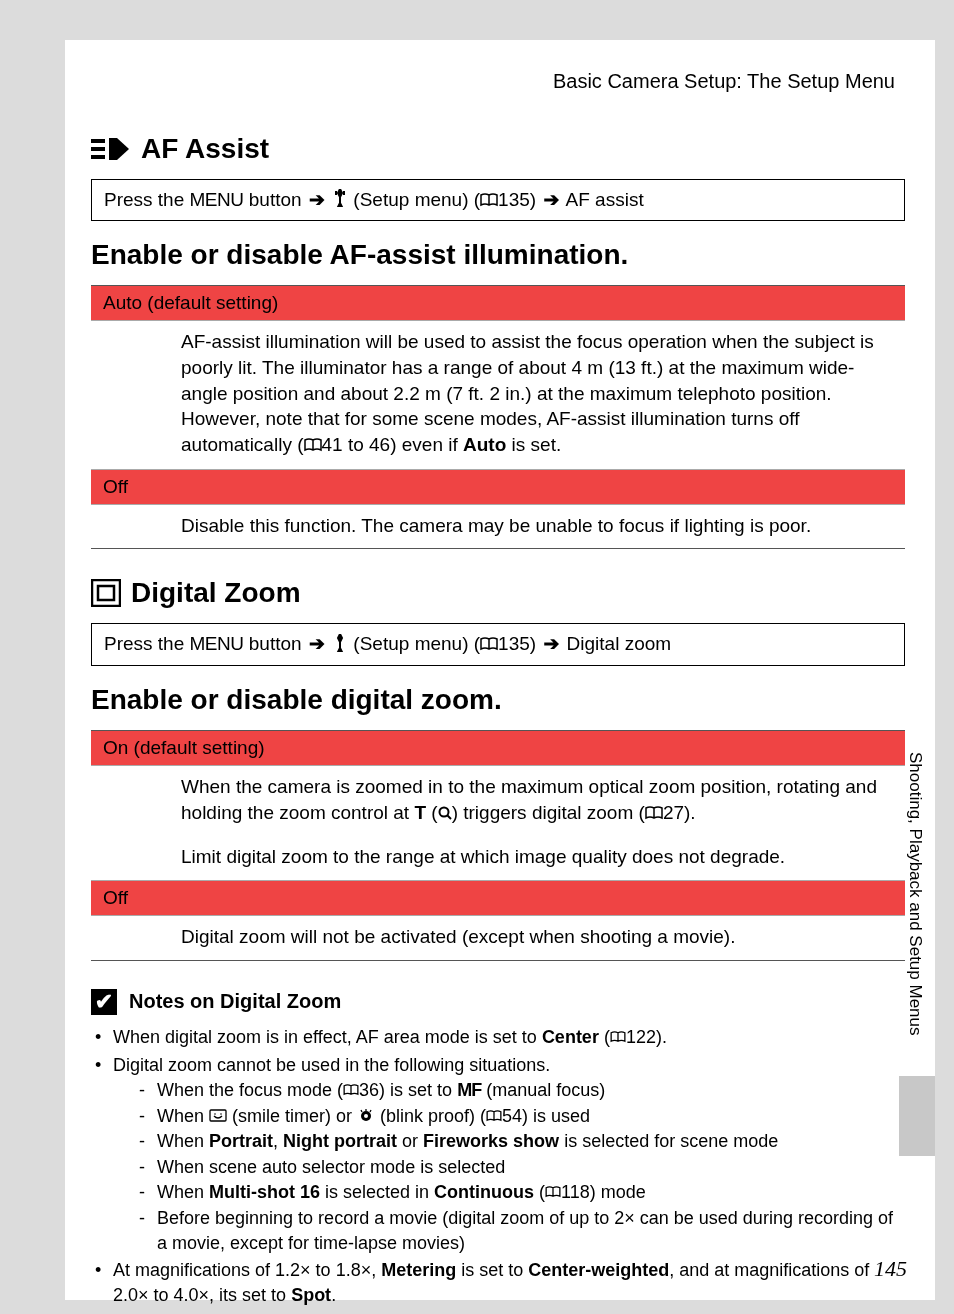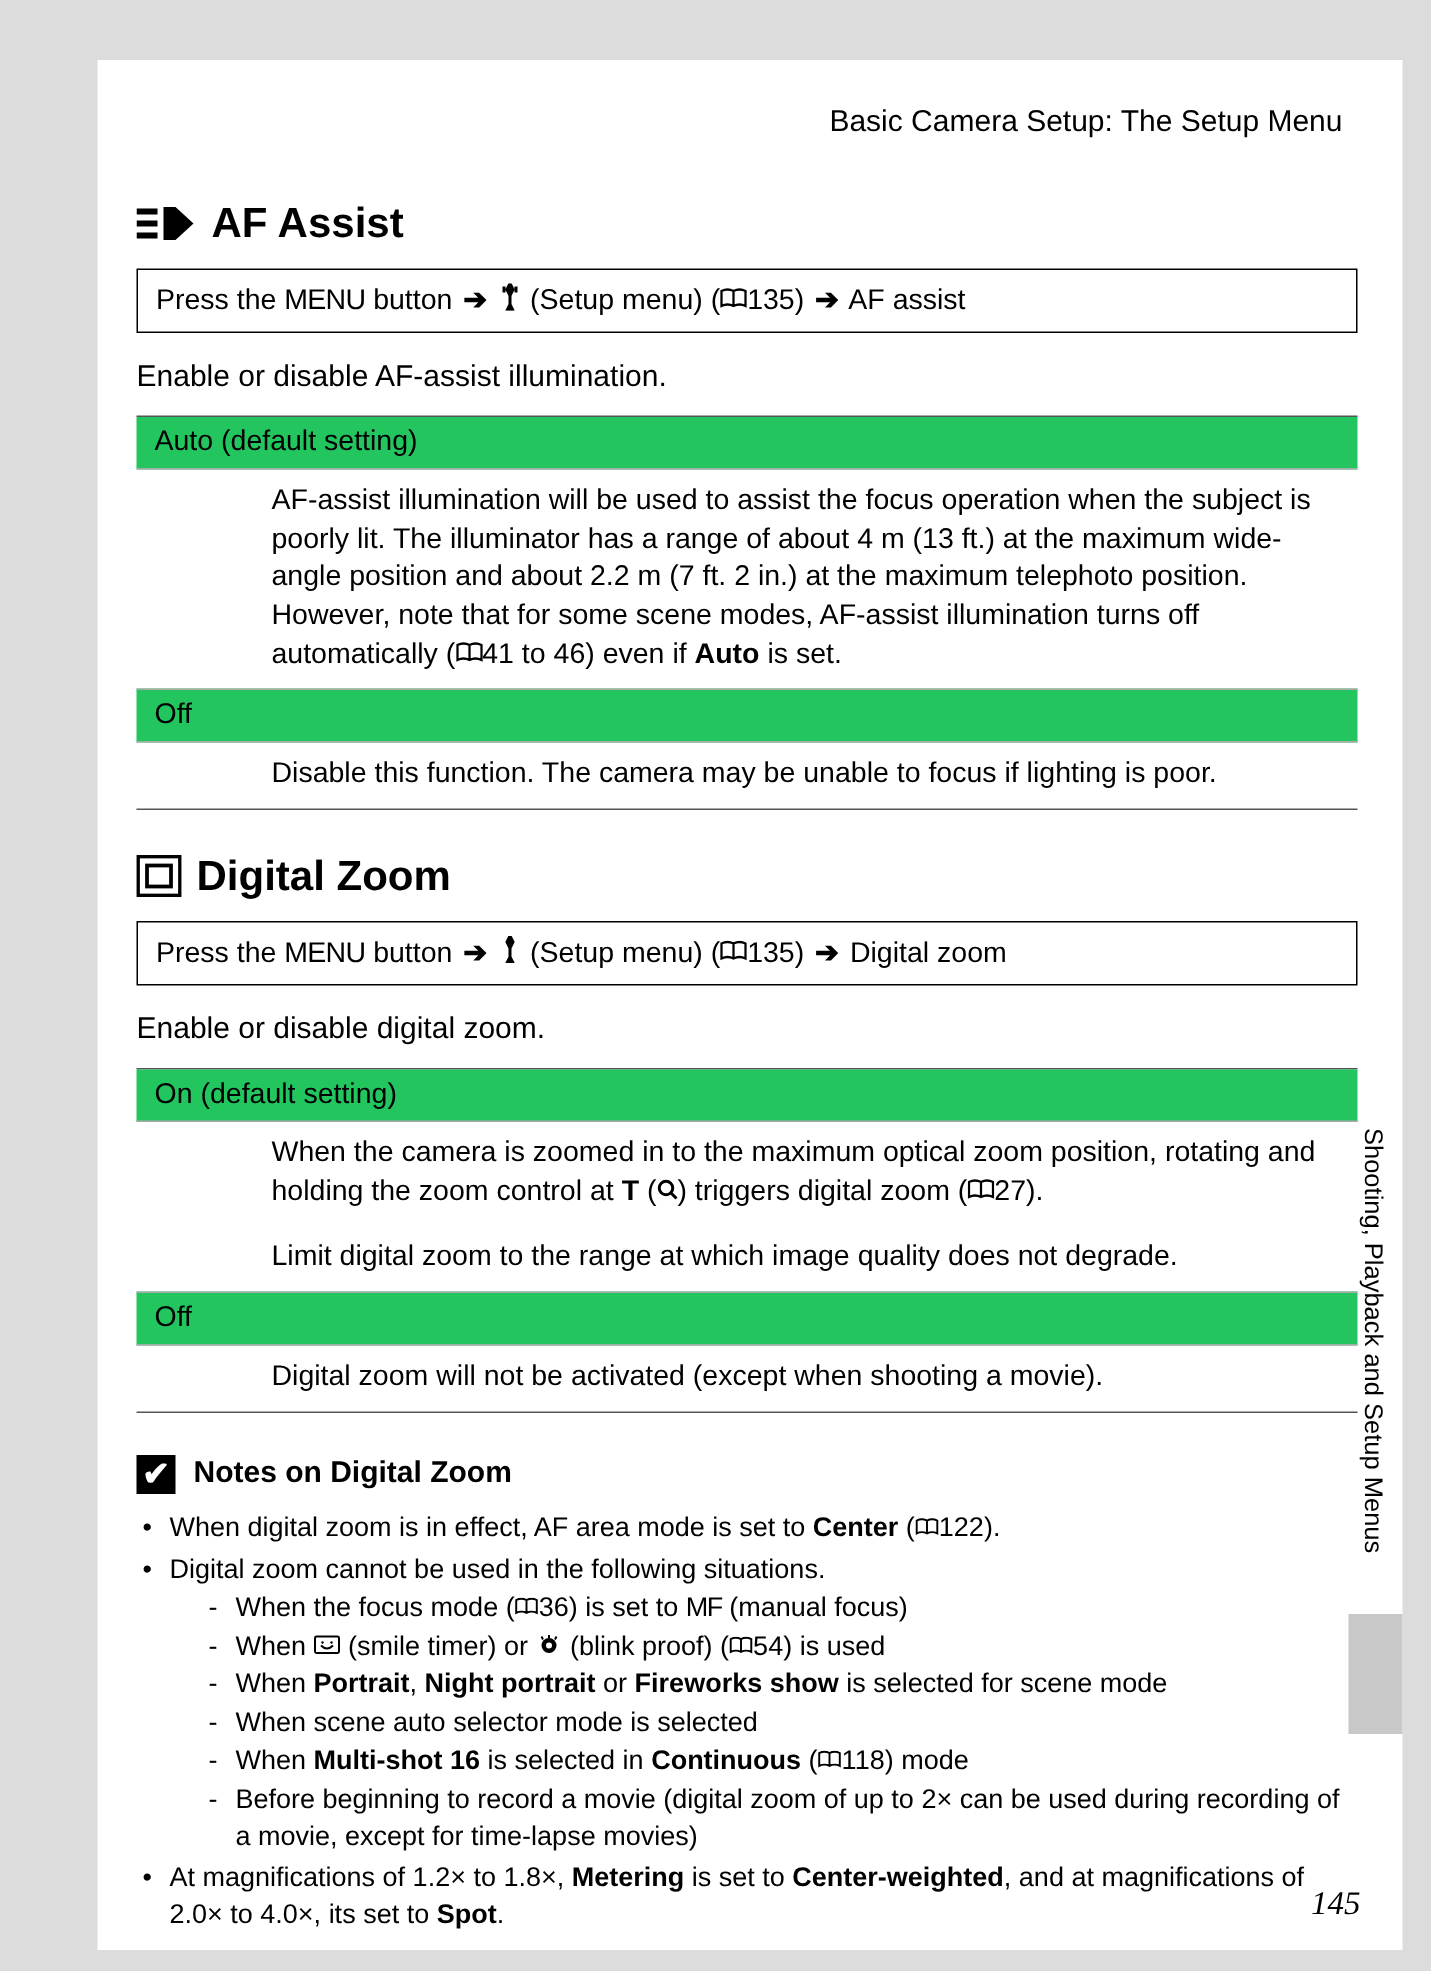--- a/index.html
+++ b/index.html
@@ -49,32 +49,32 @@
     font-family: Arial, sans-serif;
     font-weight: 400;
     letter-spacing: -0.5px;
   }
   .arrow { font-weight: 700; margin: 0 2px; }
   .wrench-icon, .book-icon, .t-icon, .mag-icon, .mf-icon, .smile-icon, .blink-icon {
     display: inline-block;
     vertical-align: middle;
   }
   .intro-text {
-    font-size: 20px;
+    font-size: 28px;
     margin-bottom: 14px;
-    font-weight: 400;
+    font-weight: 700;
   }
   .option-table {
     border-top: 1px solid #555;
     border-bottom: 1px solid #555;
     margin-bottom: 28px;
   }
   .opt-row { }
   .opt-header {
-    background: #22c55e;
+    background: #ef4444;
     padding: 6px 12px;
     font-size: 19px;
     border-bottom: 1px solid #aaa;
   }
   .opt-row:not(:first-child) .opt-header {
     border-top: 1px solid #aaa;
   }
   .opt-body {
     padding: 8px 12px 10px 90px;
     font-size: 19px;
@@ -260,21 +260,21 @@
       <span>When digital zoom is in effect, AF area mode is set to </span><span class="bold">Center</span><span> (</span><span class="book-icon"><svg width="16" height="12" viewBox="0 0 18 14">
             <path d="M1 2 Q5 0 9 2 Q13 0 17 2 L17 12 Q13 10 9 12 Q5 10 1 12 Z M9 2 L9 12" fill="none" stroke="#000" stroke-width="1.5"></path>
           </svg></span><span>122).</span>
     </li>
     <li>
       <span>Digital zoom cannot be used in the following situations.</span>
       <ul class="sub">
         <li>
           <span>When the focus mode (</span><span class="book-icon"><svg width="16" height="12" viewBox="0 0 18 14">
                 <path d="M1 2 Q5 0 9 2 Q13 0 17 2 L17 12 Q13 10 9 12 Q5 10 1 12 Z M9 2 L9 12" fill="none" stroke="#000" stroke-width="1.5"></path>
-              </svg></span><span>36) is set to </span><span class="bold" style="font-family:Arial;font-weight:400;letter-spacing:-1px;">MF</span><span> (manual focus)</span>
+              </svg></span><span>36) is set to </span><span class="bold" style="font-family:Arial;font-weight:700;letter-spacing:-1px;">MF</span><span> (manual focus)</span>
         </li>
         <li>
           <span>When </span><span class="smile-icon"><svg width="18" height="14" viewBox="0 0 18 14">
                 <rect x="1" y="2" width="16" height="11" rx="1" fill="none" stroke="#000" stroke-width="1.3"></rect>
                 <path d="M5 8 Q9 12 13 8" fill="none" stroke="#000" stroke-width="1.3"></path>
                 <circle cx="6" cy="6" r="0.8" fill="#000"></circle>
                 <circle cx="12" cy="6" r="0.8" fill="#000"></circle>
               </svg></span><span> (smile timer) or </span><span class="blink-icon"><svg width="18" height="14" viewBox="0 0 18 14">
                 <circle cx="9" cy="8" r="5" fill="#000"></circle>
                 <circle cx="9" cy="8" r="2" fill="#fff"></circle>

